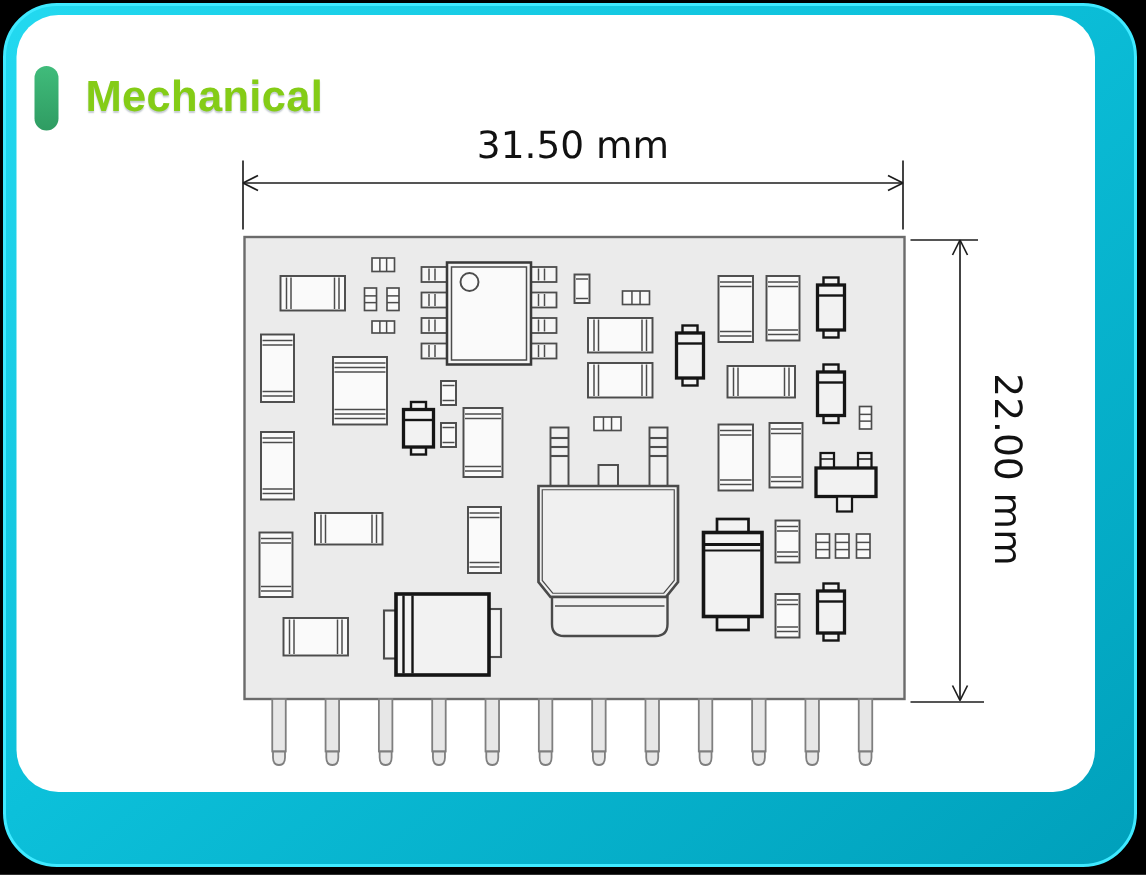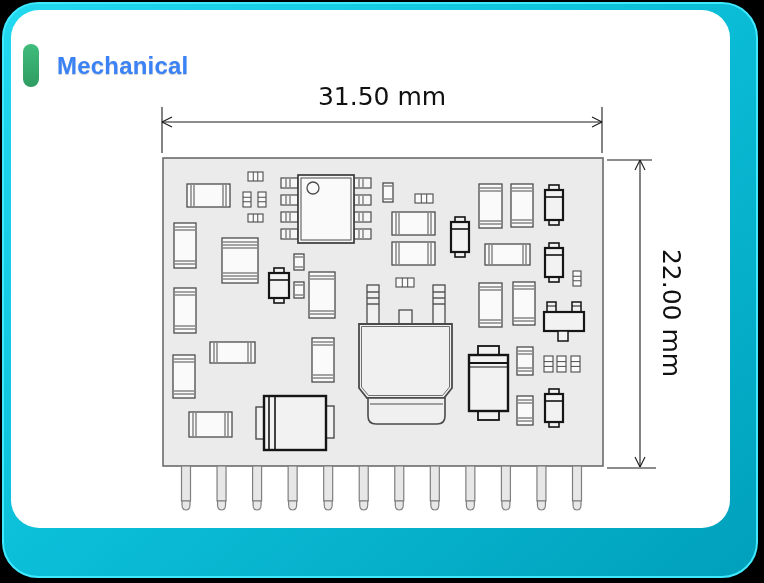--- a/index.html
+++ b/index.html
@@ -6,21 +6,21 @@
   .stage{position:relative;width:764px;height:583px;background:#000;overflow:hidden;
          font-family:"Liberation Sans",sans-serif;}
   .frame{position:absolute;left:2px;top:2px;width:752px;height:572px;border-radius:36px;
          background:linear-gradient(140deg,#23d9f0 0%,#0cc0da 45%,#00a0bb 100%);
          border:2px solid #3fe9ff;}
   .content{position:absolute;left:11px;top:10px;width:719px;height:518px;background:#ffffff;
            border-radius:28px;}
   .heading-row{position:absolute;left:23px;top:44px;display:flex;align-items:center;}
   .accent{display:inline-block;width:16px;height:43px;border-radius:9px;
           background:linear-gradient(#40bc7b,#2f9c62);margin-right:18px;}
-  h1.title{margin:0;font-size:24px;font-weight:700;color:#3b82f6;letter-spacing:0.2px;
+  h1.title{margin:0;font-size:29px;font-weight:700;color:#84cc16;letter-spacing:0.2px;
            text-shadow:0 1px 1px rgba(22,52,75,0.25);}
   svg.drawing{position:absolute;left:0;top:0;pointer-events:none;}
 </style>
 </head>
 <body>
 
 <div class="stage">
   <div class="frame"></div>
   <div class="content"></div>
   <div class="heading-row">

